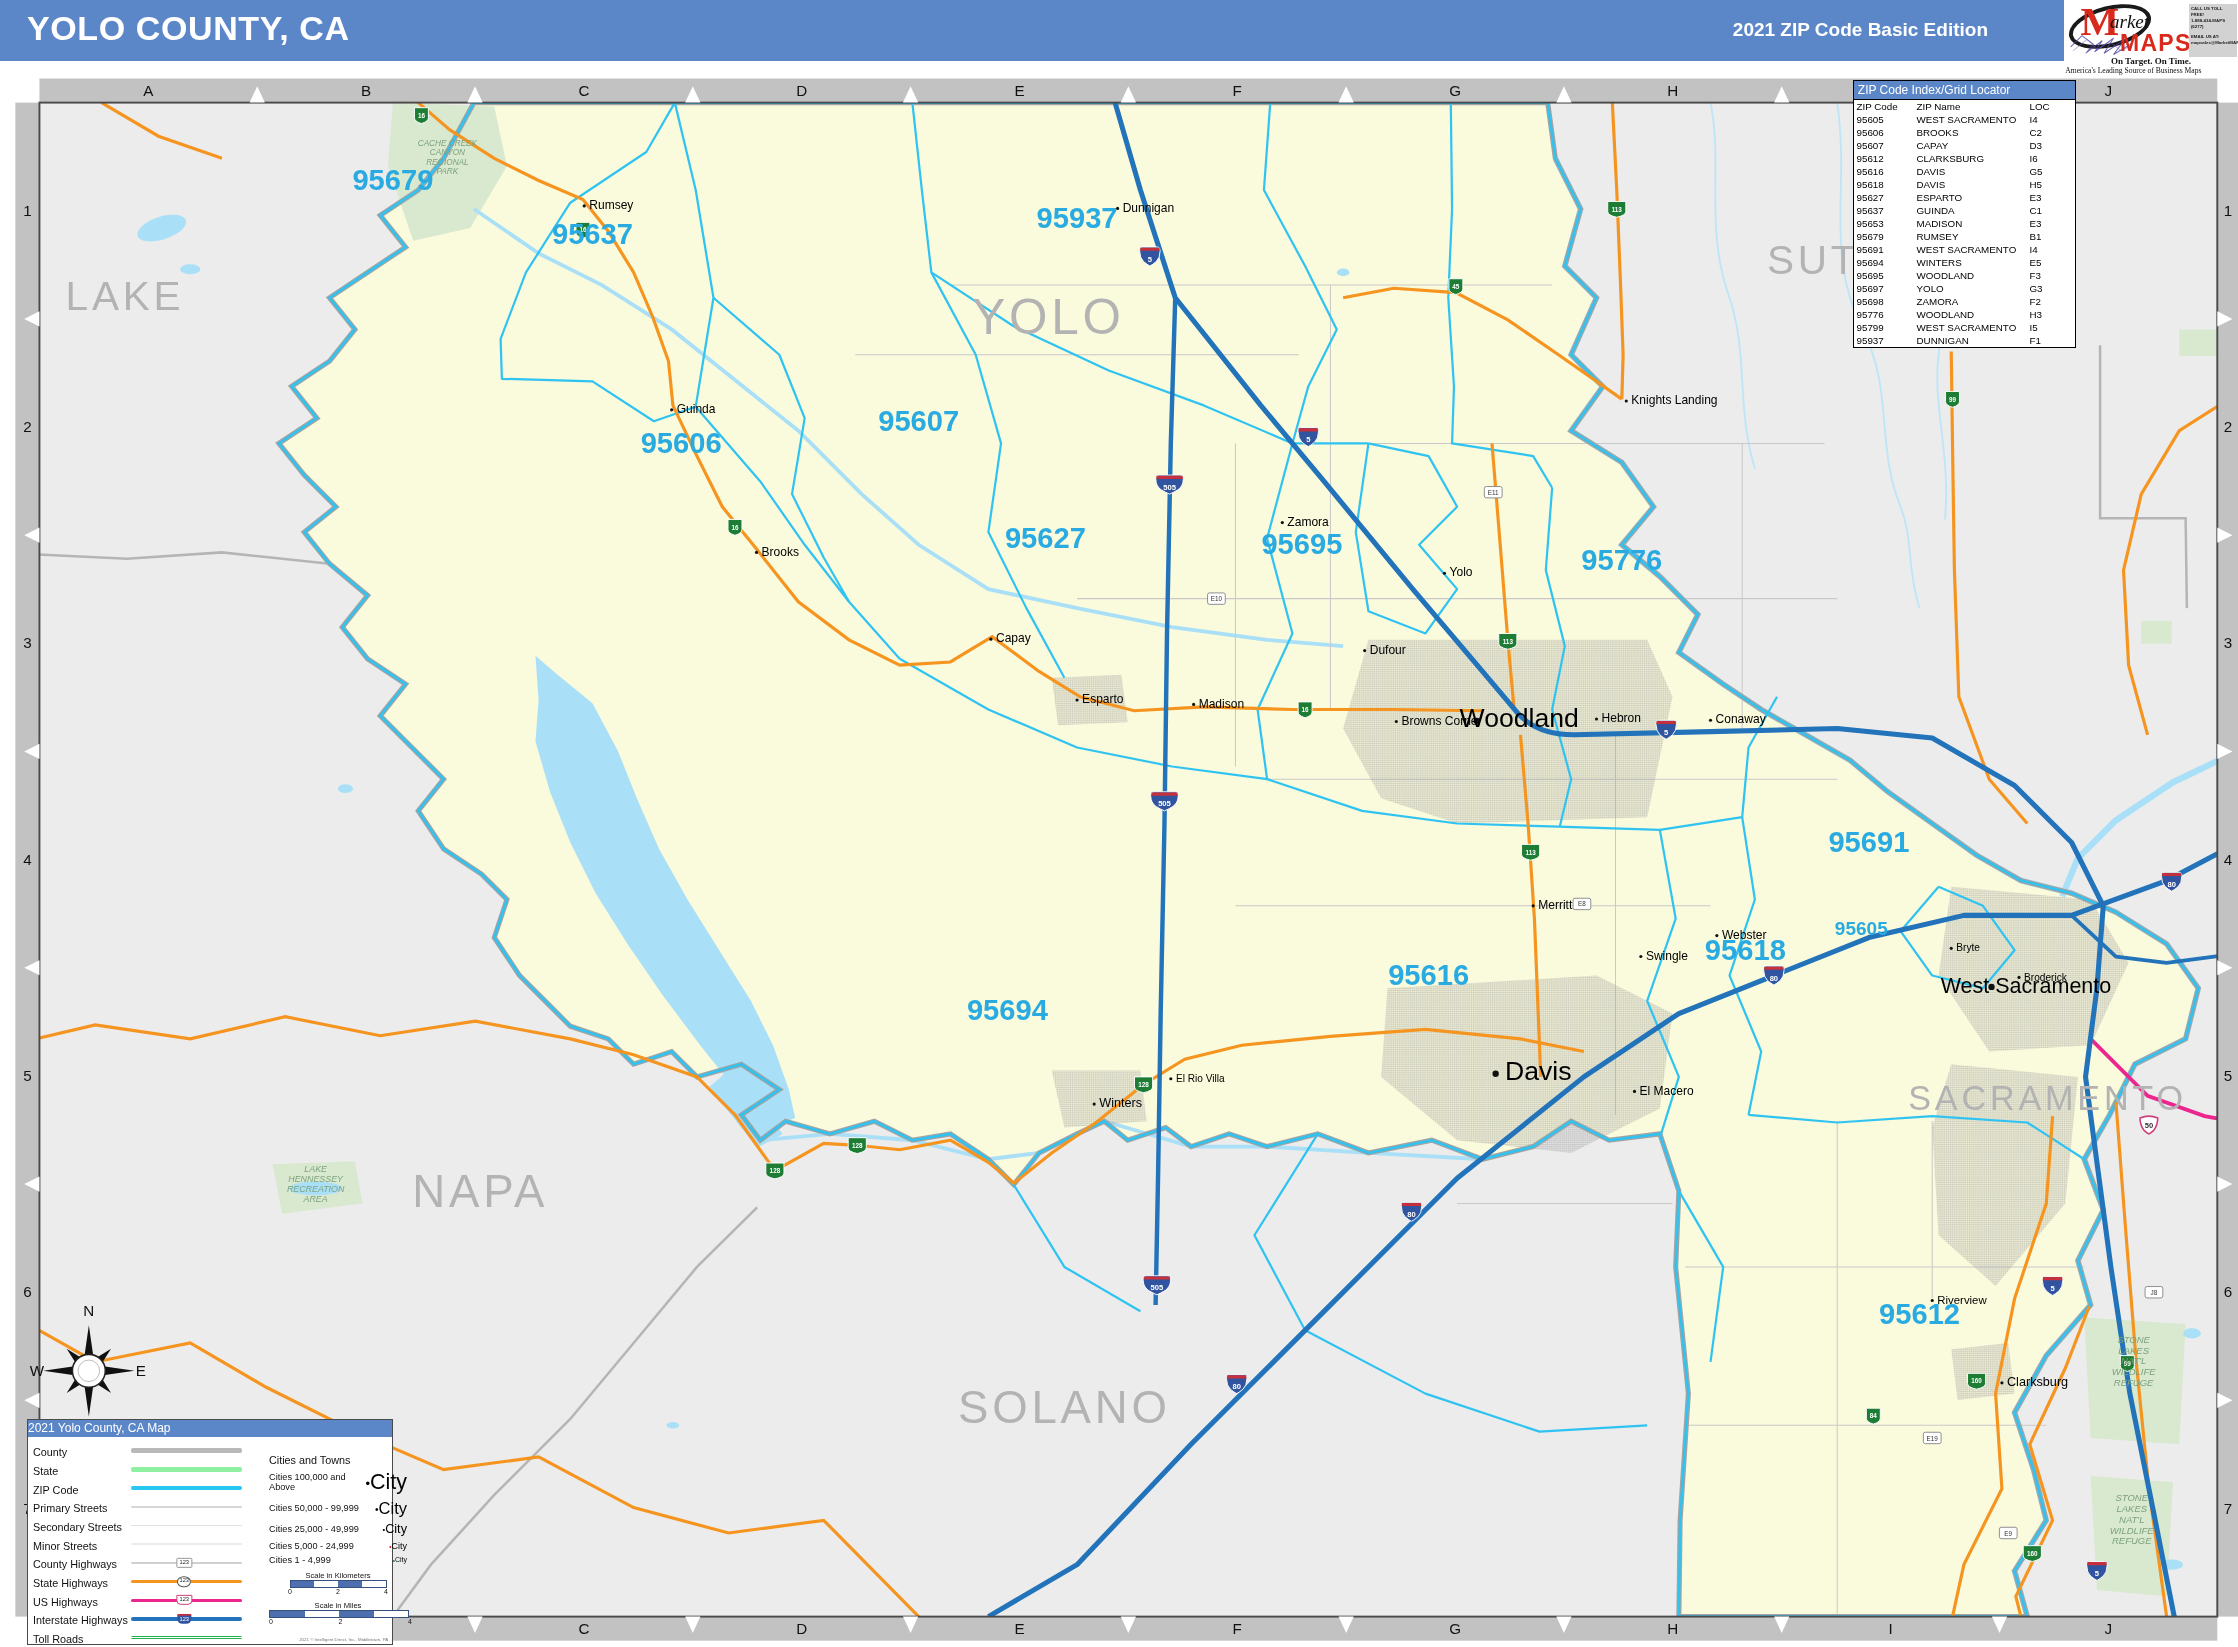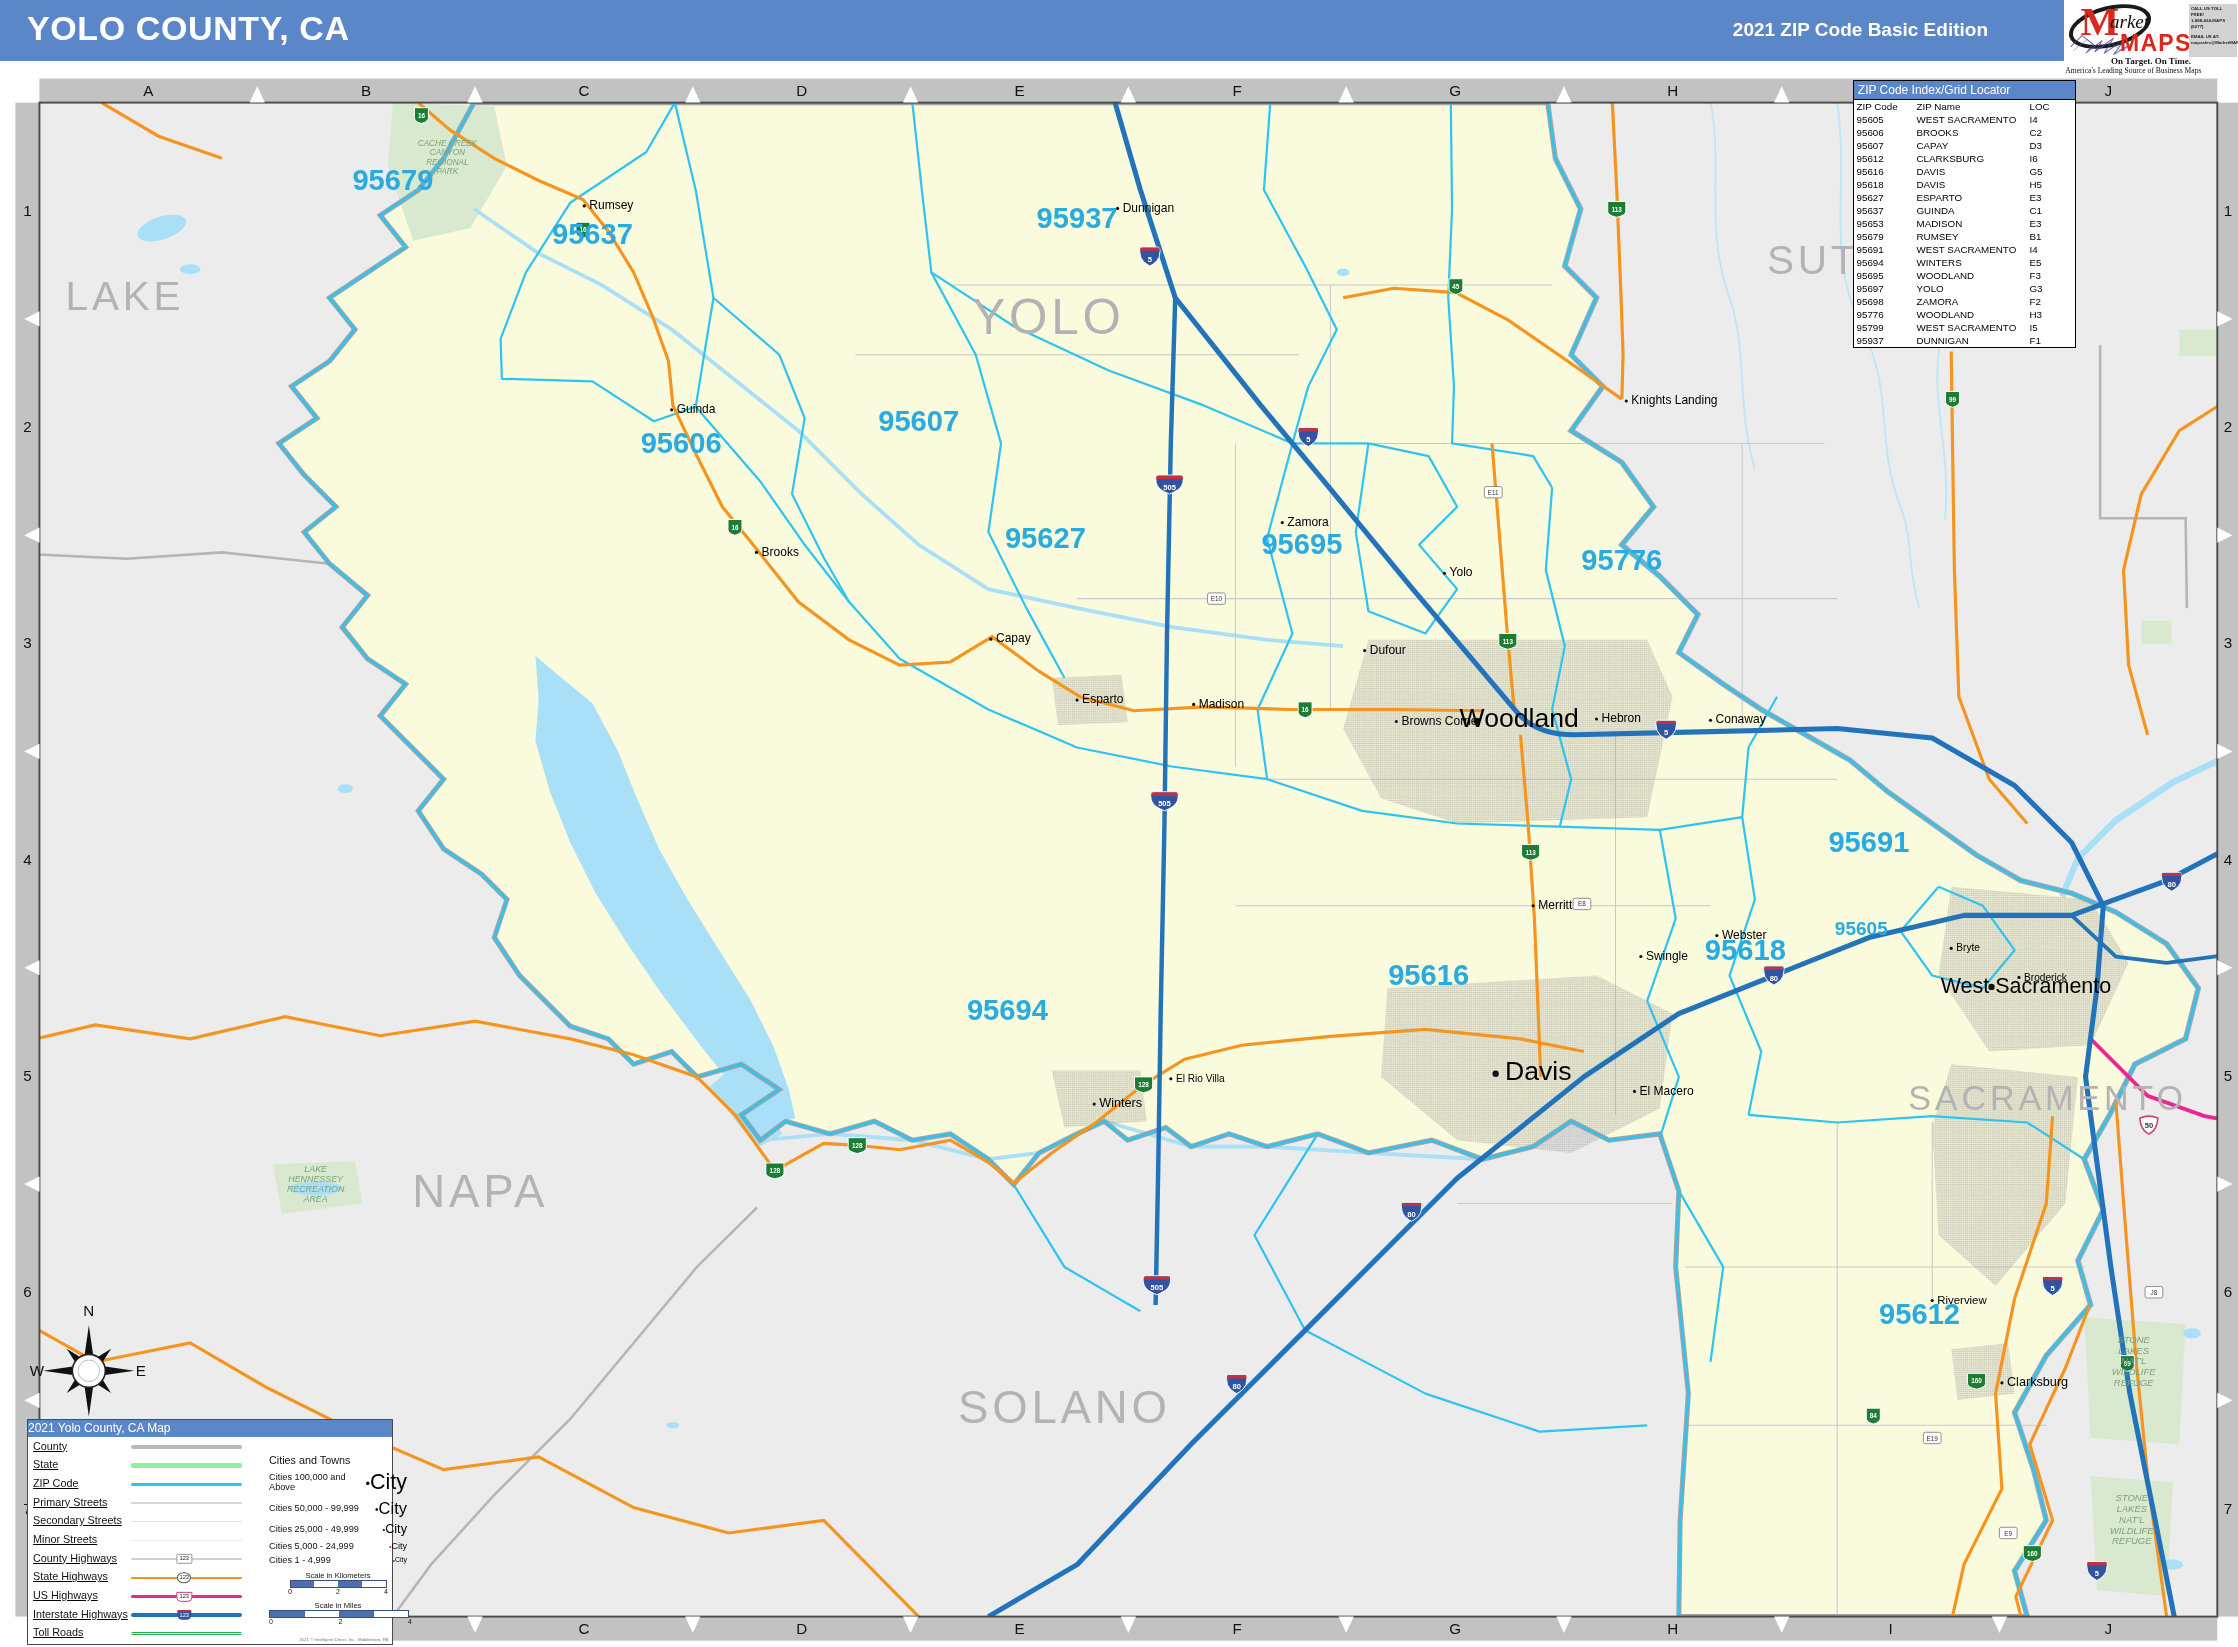--- a/index.html
+++ b/index.html
@@ -23,21 +23,21 @@
   
   .ziptable{position:absolute;left:1853px;top:80px;width:223px;background:#fff;border:1.3px solid #000;box-sizing:border-box;}
   .ziptable .ttl{background:#5b87c9;color:#fff;font-size:12px;padding:1.9px 3.8px;border-bottom:1.3px solid #000;}
   .zrow{display:grid;grid-template-columns:60px 113px 35px;font-size:9.8px;line-height:13px;color:#000;padding:0 2.5px;}
   .zrow.hd{font-size:9.8px;}
   
   .legend{position:absolute;left:27px;top:1419px;width:366px;height:226px;background:#fff;border:1.3px solid #4a4a4a;box-sizing:border-box;}
   .legend .ttl{background:#5b87c9;color:#fff;font-size:12px;text-align:left;height:17px;line-height:17px;}
   .leg-body{position:relative;height:calc(100% - 17px);}
   .leg-left{position:absolute;left:5px;top:2.5px;width:213px;}
-  .leg-row{display:flex;align-items:flex-start;height:18.7px;text-decoration:underline;}
+  .leg-row{display:flex;align-items:flex-end;height:18.7px;}
   .leg-row .lab{width:98px;font-size:10.8px;color:#111;}
   .leg-row .sym{position:relative;width:111px;height:15px;display:flex;align-items:center;}
   .sym .line{width:100%;border-radius:1.9px;}
   .sym .bdg{position:absolute;left:48%;top:50%;transform:translate(-50%,-50%);font-size:5.7px;line-height:1;color:#222;}
   .bdg.sq{background:#fff;border:0.6px solid #999;padding:1.3px 1.9px;border-radius:1.3px;}
   .bdg.cir{background:#fff;border:1px solid #555;padding:1.9px 1.3px;border-radius:50%;}
   .bdg.ush{background:#fff;border:1px solid #cf3f7d;padding:1.3px 1.9px;border-radius:0 0 4.4px 4.4px;}
   .bdg.ish{background:#30549f;color:#fff;border-top:2.5px solid #c5303c;padding:1.3px 1.9px;border-radius:0 0 5px 5px;}
   .leg-right{position:absolute;left:241px;top:2.5px;width:138px;margin-top:13px;}
   .cities-hd{font-size:10.8px;color:#111;margin:1.3px 0 3.8px 0;}

